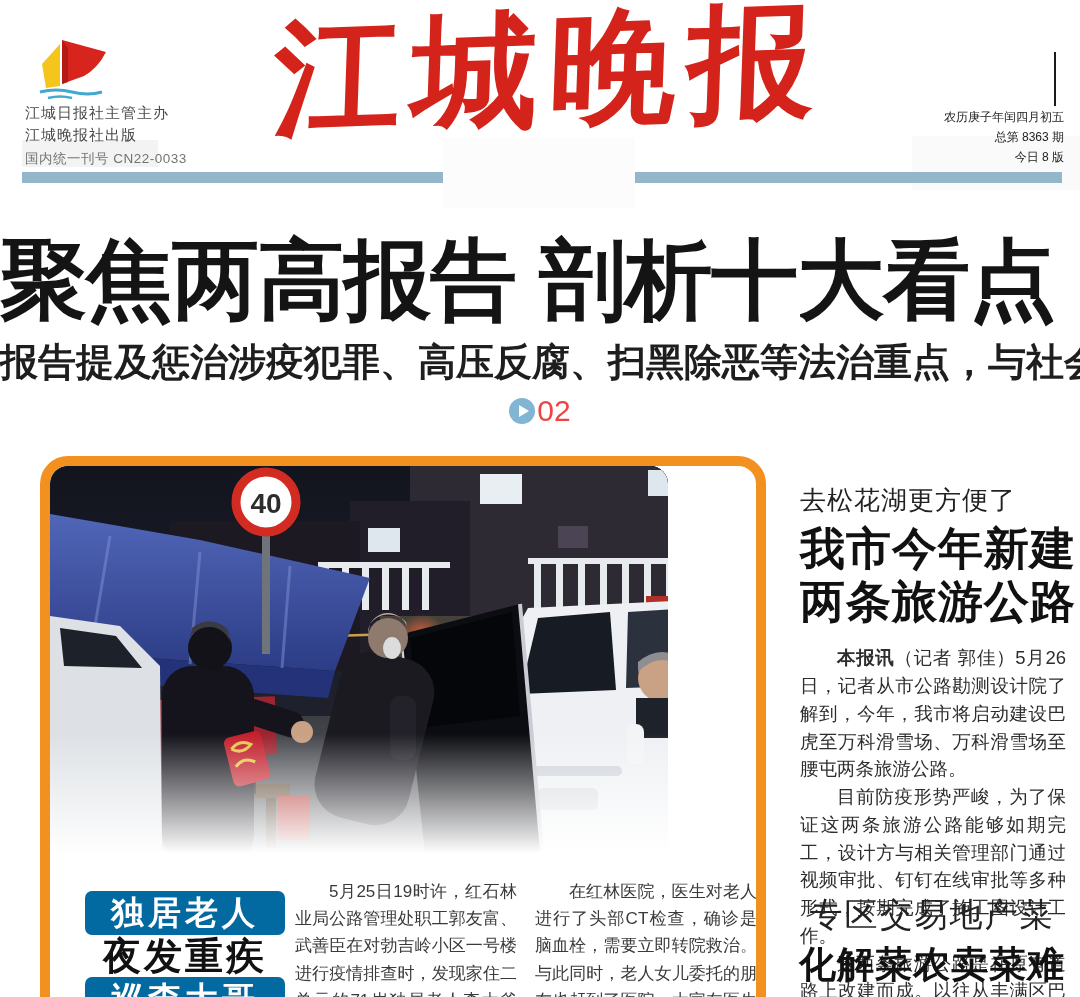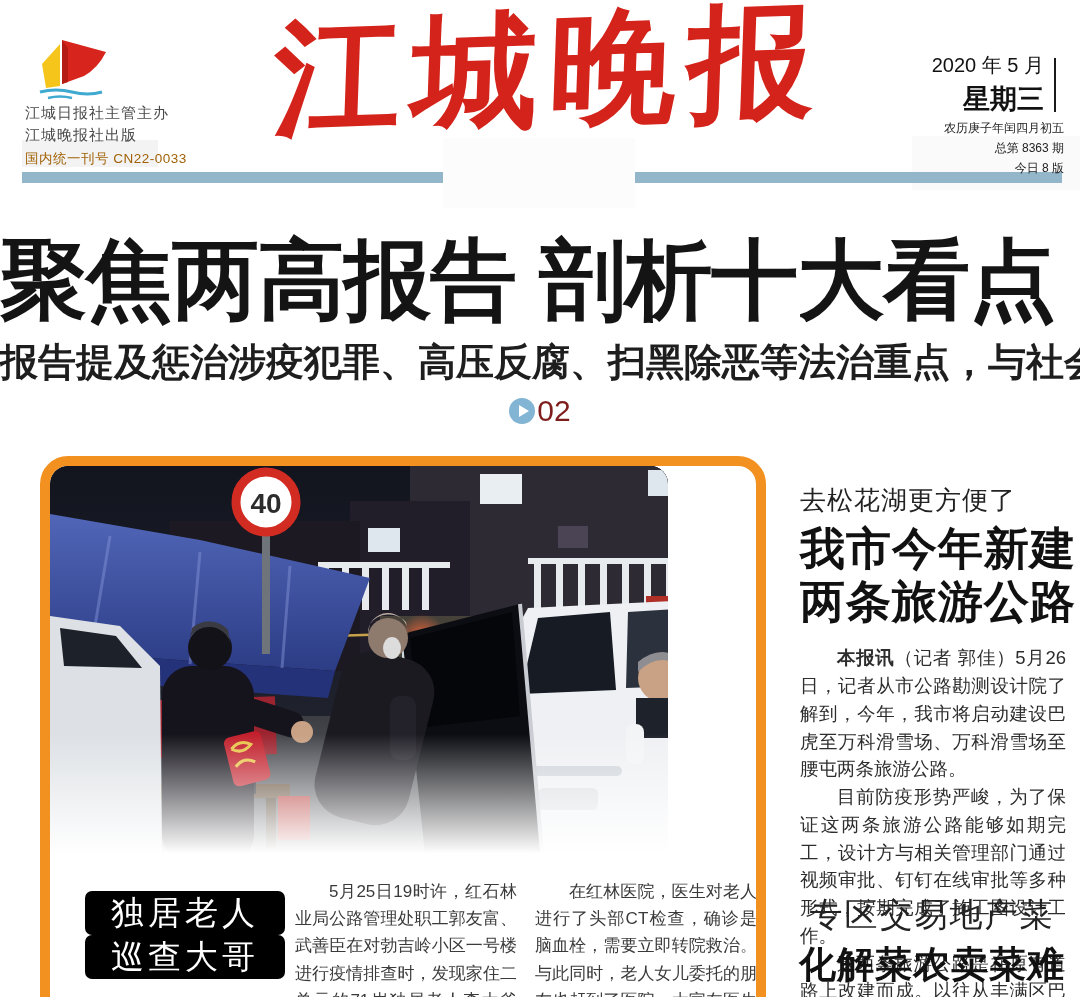--- a/index.html
+++ b/index.html
@@ -5,21 +5,21 @@
   * { margin:0; padding:0; box-sizing:border-box; }
   html,body { background:#ffffff; }
   #page {
     position:relative; width:1080px; height:997px; overflow:hidden;
     background:#ffffff; font-family:"Liberation Sans", sans-serif; color:#222;
   }
   
   .logo { position:absolute; left:32px; top:38px; }
   .logo-lines { position:absolute; left:25px; top:102px; line-height:1.45; }
   .logo-lines .l { font-size:15px; color:#4a4a4a; letter-spacing:1px; }
-  .logo-lines .l3 { font-size:13.5px; color:#a16207; margin-top:3px; letter-spacing:0.5px; }
+  .logo-lines .l3 { font-size:13.5px; color:#737373; margin-top:3px; letter-spacing:0.5px; }
   .masthead-title {
     position:absolute; left:215px; top:-14px; width:670px; height:170px;
     font-family:"Liberation Serif", serif; font-weight:bold;
     font-size:126px; color:#d4231a; text-align:center; letter-spacing:12px;
     transform:rotate(-2deg) skewX(-4deg); white-space:nowrap; line-height:170px;
   }
   .dateblock { position:absolute; right:16px; top:52px; text-align:right; }
   .db-row { display:flex; align-items:center; justify-content:flex-end; }
   .db-left { text-align:right; padding-right:10px; }
   .db-l1 { font-size:20px; color:#111; }
@@ -36,33 +36,33 @@
     position:absolute; left:0; top:222px; width:1080px; 
     font-size:87px; font-weight:900; color:#141414; letter-spacing:-1px; white-space:nowrap;
   }
   .lead-subheadline {
     position:absolute; left:0; top:337px; width:1080px; text-align:center;
     font-size:38px; font-weight:600; color:#1e1e1e; white-space:nowrap; letter-spacing:0px;
   }
   .lead-pageref { position:absolute; left:0; top:394px; width:1080px; display:flex; justify-content:center; align-items:center; gap:2px; cursor:pointer; }
   .play-circle { width:26px; height:26px; border-radius:50%; background:#82b4d3; position:relative; }
   .play-circle::after { content:""; position:absolute; left:10px; top:7px; border-left:10px solid #ffffff; border-top:6px solid transparent; border-bottom:6px solid transparent; }
-  .pageref-num { font-size:30px; color:#7f1d1d; }
+  .pageref-num { font-size:30px; color:#ef4444; }
   
   .photo-frame {
     position:absolute; left:40px; top:456px; width:726px; height:620px;
     border:10px solid #f29120; border-radius:28px; background:#ffffff; overflow:hidden;
   }
   .photo-box { position:relative; width:618px; height:398px; border-radius:18px 18px 0 0; overflow:hidden; background:#191c26; }
   .photo-box svg { display:block; }
   .photo-fade { position:absolute; left:0; bottom:0; width:100%; height:130px;
     background:linear-gradient(to bottom, rgba(255,255,255,0) 0%, #ffffff 92%); }
   .banners { position:absolute; left:35px; top:425px; width:200px; }
   .banner { height:44px; border-radius:7px; text-align:center; }
-  .banner-orange { background:#000000; color:#ffffff; font-weight:normal; font-size:33px; line-height:44px; letter-spacing:4px; }
+  .banner-orange { background:#0369a1; color:#ffffff; font-weight:bold; font-size:33px; line-height:44px; letter-spacing:4px; }
   .banner-white { background:#ffffff; color:#111; font-weight:900; font-size:38px; line-height:42px; height:42px; letter-spacing:3px; }
   .story-cols { position:absolute; left:245px; top:412px; width:462px; display:flex; gap:18px; }
   .story-col { width:222px; font-size:17px; line-height:1.6; color:#3a3a3a; text-align:justify; }
   .indent { text-indent:2em; }
   
   .right-col { position:absolute; left:800px; top:483px; width:266px; }
   .kicker { font-size:26px; color:#222; letter-spacing:1px; }
   .rc-headline { font-size:45px; font-weight:800; color:#111; line-height:1.17; margin-top:5px; letter-spacing:1px; white-space:nowrap; }
   .rc-body { margin-top:16px; font-size:18.5px; line-height:1.5; color:#2d2d2d; text-align:justify; }
   .rc-body p { text-indent:2em; }
@@ -93,24 +93,20 @@
   <div class="logo-lines">
     <div class="l">江城日报社主管主办</div>
     <div class="l">江城晚报社出版</div>
     <div class="l3">国内统一刊号 CN22-0033</div>
   </div>
 
   <div class="masthead-title">江城晚报</div>
 
   <div class="dateblock">
     <div class="db-row">
-      <div class="db-left">
-        <div class="db-l1">2020 年 5 月</div>
-        <div class="db-weekday">星期三</div>
-      </div>
       <div class="db-sep"></div>
     </div>
     <div class="db-lunar">农历庚子年闰四月初五</div>
     <div class="db-issue">总第 8363 期</div>
     <div class="db-pages">今日 8 版</div>
   </div>
 
   <div class="lead-headline">聚焦两高报告 剖析十大看点</div>
   <div class="lead-subheadline">报告提及惩治涉疫犯罪、高压反腐、扫黑除恶等法治重点，与社会关切高度契合</div>
   <div class="lead-pageref">
@@ -239,20 +235,21 @@
           <path d="M184,280 q10,-8 20,0 q-10,8 -20,0 M184,298 q10,-8 20,0" stroke="#e8c44a" stroke-width="3" fill="none"></path>
         </g>
         <rect x="196" y="230" width="64" height="26" rx="12" transform="rotate(18 196 230)" fill="#15131b"></rect>
         <circle cx="252" cy="266" r="11" fill="#c9a184"></circle>
       </svg>
       <div class="photo-fade"></div>
     </div>
 
     <div class="banners">
       <div class="banner banner-orange">独居老人</div>
+      <div class="banner banner-white">夜发重疾</div>
       <div class="banner banner-orange">巡查大哥</div>
     </div>
 
     <div class="story-cols">
       <div class="story-col">
         <p class="indent">5月25日19时许，红石林业局公路管理处职工郭友富、武善臣在对勃吉岭小区一号楼进行疫情排查时，发现家住二单元的71岁独居老人李大爷面色苍白，耷拉着头，蜷缩着身体还伴有口水流出。两人立即把老人背下楼，驾驶私家车赶往红石镇医院就诊。</p>
       </div>
       <div class="story-col">
         <p class="indent">在红林医院，医生对老人进行了头部CT检查，确诊是脑血栓，需要立即转院救治。与此同时，老人女儿委托的朋友也赶到了医院。大家在医生的帮助下，将老人抬上救护车。</p>
       </div>

